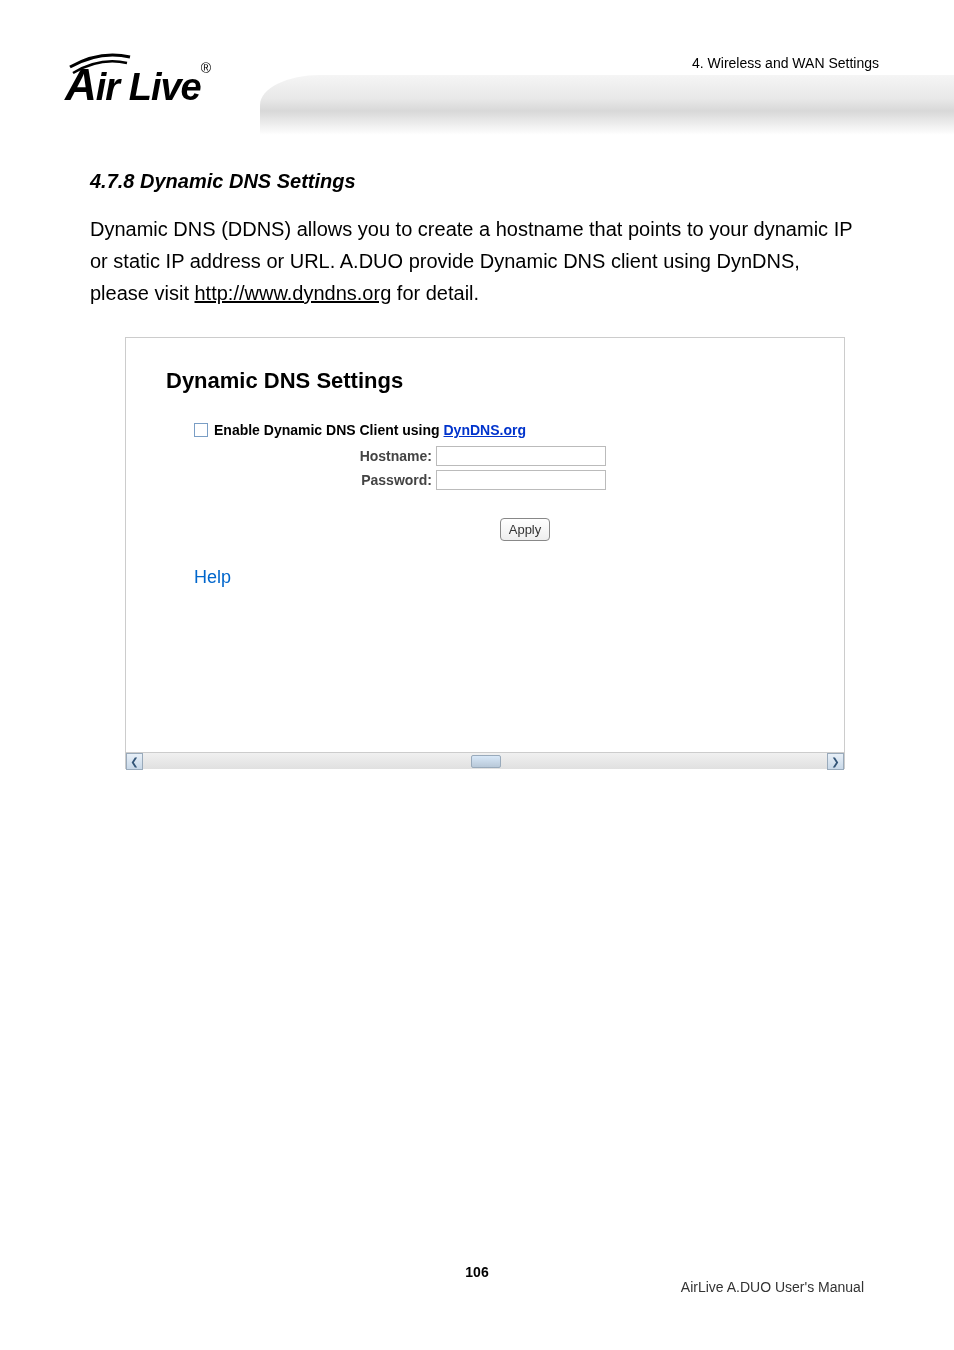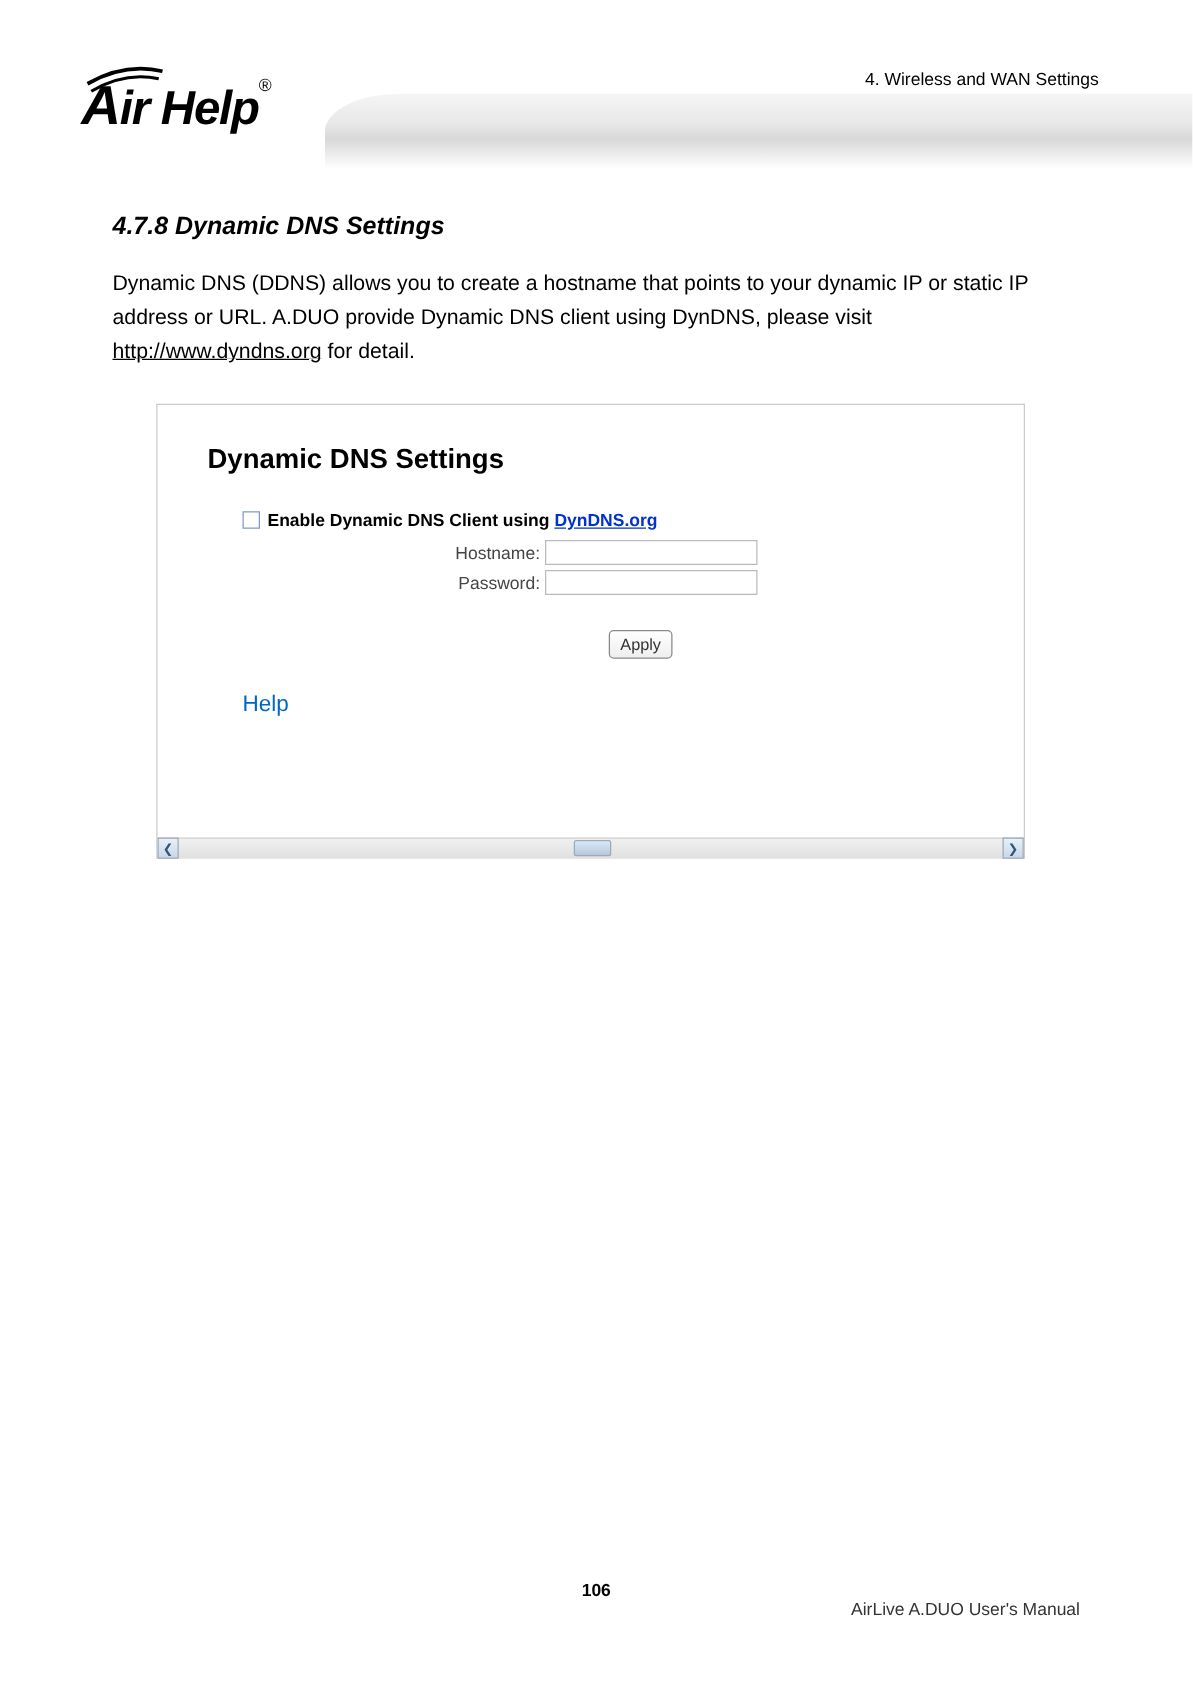--- a/index.html
+++ b/index.html
@@ -72,35 +72,35 @@
       font-style: italic;
     }
     .breadcrumb {
       font-size: 16px;
       font-weight: bold;
       font-style: italic;
       color: #000;
       margin-bottom: 22px;
     }
     .body-text {
-      font-size: 17px;
+      font-size: 20px;
       color: #000;
       line-height: 1.6;
       margin-bottom: 10px;
     }
     .body-link {
       text-decoration: underline;
       color: #000;
     }
     .panel {
-      margin: 28px 44px 0 35px;
+      margin: 28px 19px 0 35px;
       border: 1px solid #ccc;
       border-bottom: none;
       background: #fff;
-      height: 364px;
+      height: 432px;
       position: relative;
     }
     .panel-inner {
       padding: 30px 40px 0 40px;
     }
     .panel-title {
       font-size: 22px;
       font-weight: bold;
       color: #000;
       margin-bottom: 28px;
@@ -132,20 +132,21 @@
       display: flex;
       align-items: center;
       margin-bottom: 4px;
     }
     .form-label {
       width: 270px;
       text-align: right;
       font-size: 14px;
       color: #444;
       padding-right: 4px;
+      font-weight: bold;
     }
     .form-input {
       width: 170px;
       height: 20px;
       border: 1px solid #bbb;
       background: #fff;
     }
     .apply-row {
       text-align: center;
       margin-top: 28px;
@@ -231,21 +232,21 @@
 
 <div class="header-area">
   <div class="swoop-bg"></div>
   <div class="header-text">4. Wireless and WAN Settings</div>
   <div class="logo">
     <svg class="logo-swoosh" width="70" height="30">
       <path d="M 5 22 Q 35 5 65 12" stroke="#000" stroke-width="3" fill="none"></path>
       <path d="M 8 28 Q 35 12 62 18" stroke="#000" stroke-width="2.5" fill="none"></path>
     </svg>
     <div class="logo-text">
-      <span class="logo-a">A</span><span>ir Help</span><span class="logo-reg">®</span>
+      <span class="logo-a">A</span><span>ir Live</span><span class="logo-reg">®</span>
     </div>
   </div>
 </div>
 
 <div class="content">
   <h2 class="section-heading">4.7.8 Dynamic DNS Settings</h2>
   <p class="body-text">
     <span>Dynamic DNS (DDNS) allows you to create a hostname that points to your dynamic IP or static IP address or URL. A.DUO provide Dynamic DNS client using DynDNS, please visit </span><span class="body-link">http://www.dyndns.org</span><span> for detail.</span>
   </p>
 

